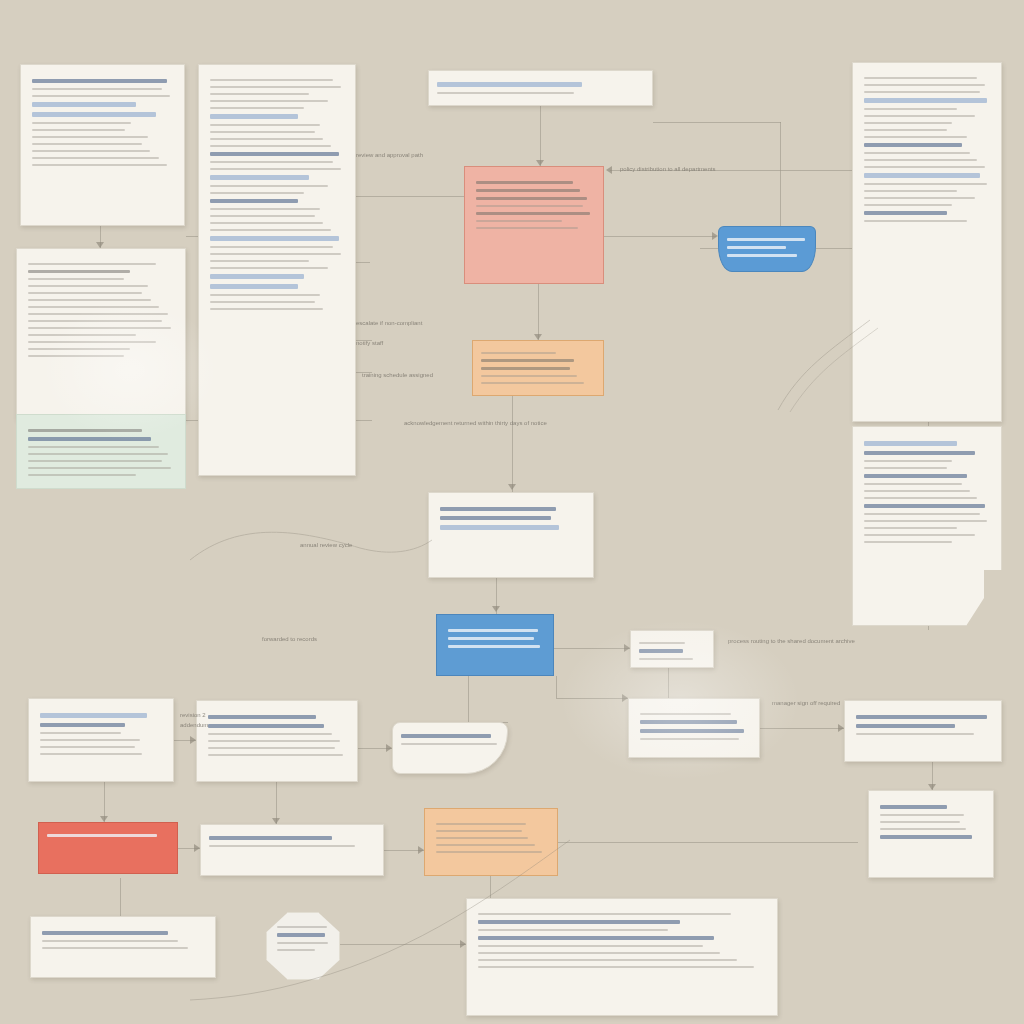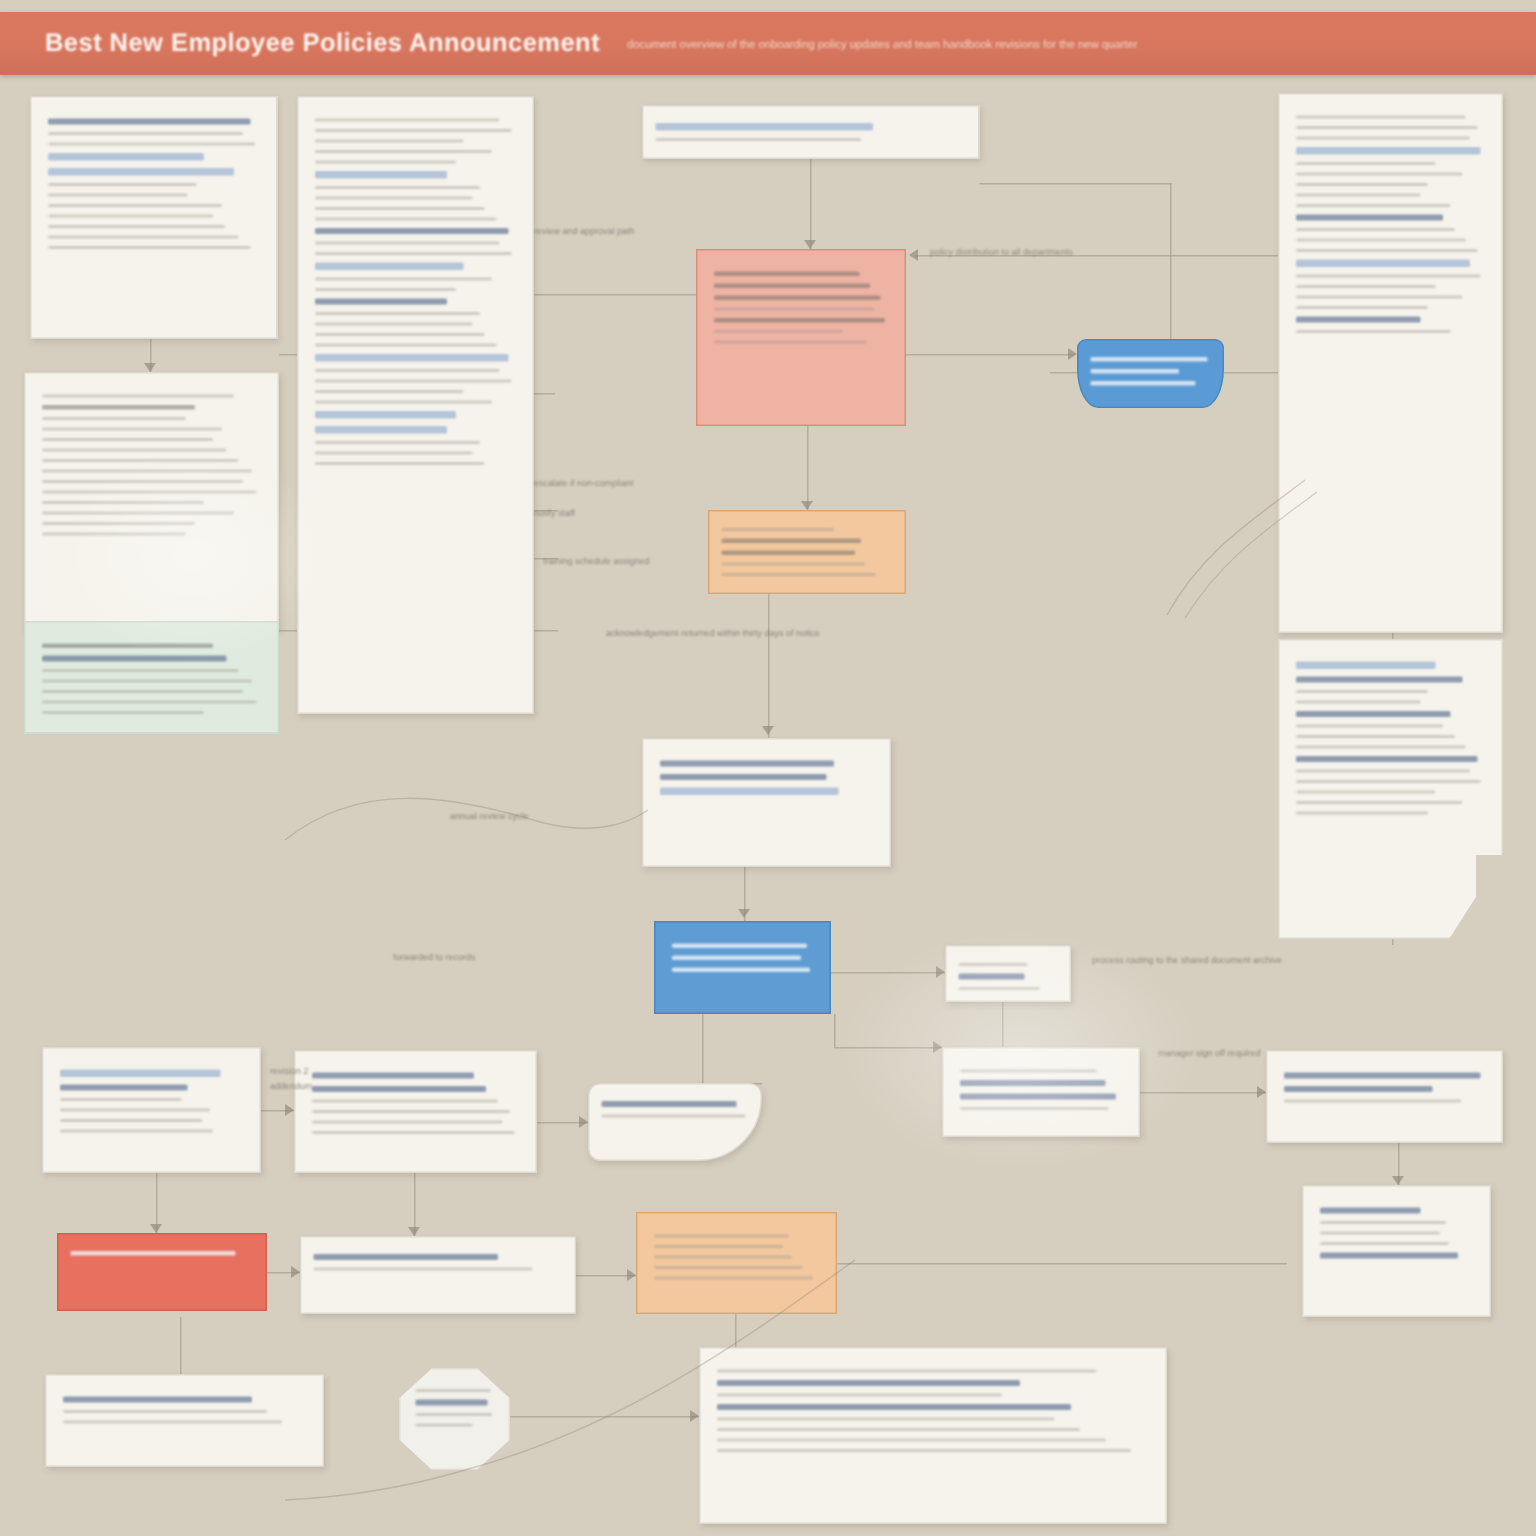--- a/index.html
+++ b/index.html
@@ -92,24 +92,20 @@
     background:radial-gradient(closest-side,rgba(255,255,255,.35),rgba(255,255,255,0));
     pointer-events:none;
   }
   .scribble{position:absolute;opacity:.35;}
 </style>
 </head>
 <body>
 
 <div id="canvas">
 
-  <div class="banner">
-    <div class="banner-title">Best New Employee Policies Announcement</div>
-    <div class="banner-sub">document overview of the onboarding policy updates and team handbook revisions for the new quarter</div>
-  </div>
 
   <div id="edges">
       <div class="conn v" style="left: 540px; top: 106px; height: 60px;"></div>
       <div class="arrow down" style="left: 536px; top: 160px;"></div>
       <div class="conn v" style="left: 538px; top: 284px; height: 56px;"></div>
       <div class="arrow down" style="left: 534px; top: 334px;"></div>
       <div class="conn h" style="left: 604px; top: 236px; width: 112px;"></div>
       <div class="arrow right" style="left: 712px; top: 232px;"></div>
       <div class="conn h" style="left: 610px; top: 170px; width: 242px;"></div>
       <div class="arrow left" style="left: 606px; top: 166px;"></div>

